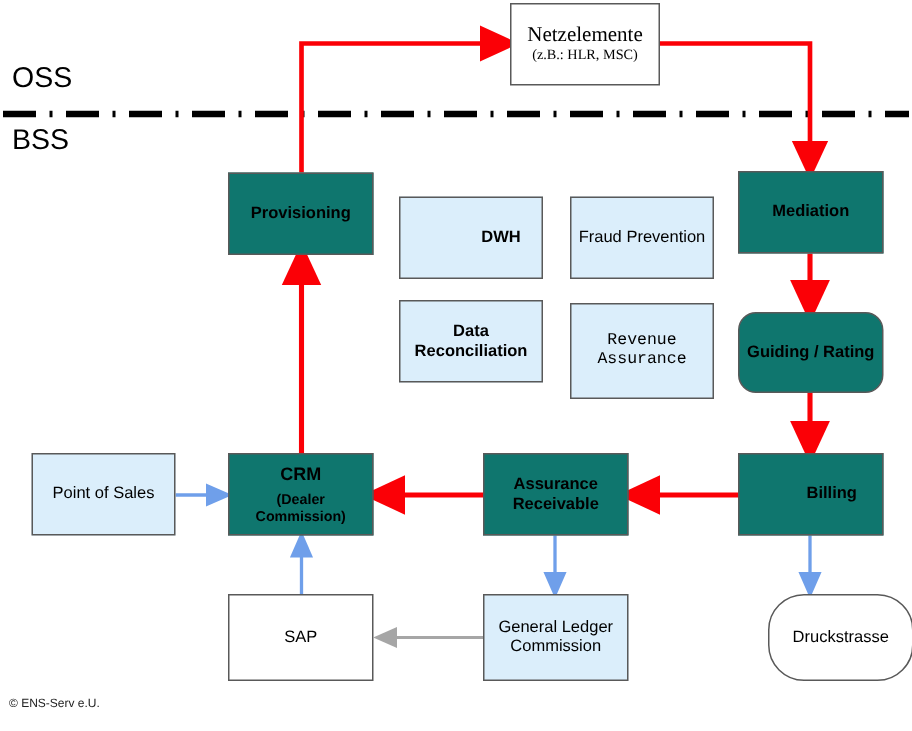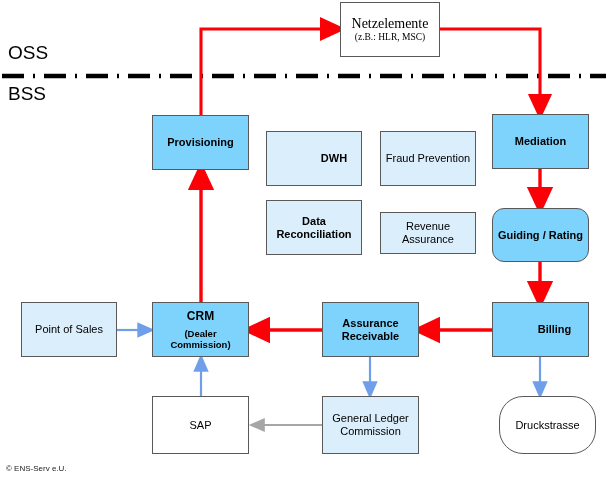--- a/index.html
+++ b/index.html
@@ -22,21 +22,21 @@
     align-items:center;
     justify-content:center;
     text-align:center;
     color:#000;
     line-height:1.18;
     z-index:5;
   }
   .node .t1{display:block;}
   .node .t2{display:block;}
 
-  .fill-pink{background:#7dd3fc;}
+  .fill-pink{background:#0f766e;}
   .fill-blue{background:#dbeefb;}
   .fill-white{background:#ffffff;}
 
   .bold{font-weight:bold;}
   .reg{font-weight:normal;}
 
   .lbl{
     position:absolute;
     color:#000;
     font-weight:normal;
@@ -111,21 +111,21 @@
 
   <div class="node fill-blue" style="left:380px;top:131px;width:96px;height:55px;">
     <span class="t1 reg" style="font-size:11px;">Fraud Prevention</span>
   </div>
 
   <div class="node fill-blue" style="left:266px;top:200px;width:96px;height:55px;">
     <span class="t1 bold" style="font-size:11px;">Data</span>
     <span class="t2 bold" style="font-size:11px;">Reconciliation</span>
   </div>
 
-  <div class="node fill-blue" style="left:380px;top:212px;width:96px;height:42px;">
+  <div class="node fill-blue" style="left:380px;top:202px;width:96px;height:64px;font-family:Liberation Mono, monospace;">
     <span class="t1 reg" style="font-size:11px;">Revenue</span>
     <span class="t2 reg" style="font-size:11px;">Assurance</span>
   </div>
 
   <div class="node fill-pink" style="left:492px;top:114px;width:97px;height:55px;">
     <span class="t1 bold" style="font-size:11px;">Mediation</span>
   </div>
 
   <div class="node fill-pink" style="left:492px;top:208px;width:97px;height:54px;border-radius:12px;">
     <span class="t1 bold" style="font-size:11px;">Guiding / Rating</span>
@@ -152,17 +152,17 @@
 
   <div class="node fill-white" style="left:152px;top:396px;width:97px;height:58px;">
     <span class="t1 reg" style="font-size:11px;">SAP</span>
   </div>
 
   <div class="node fill-blue" style="left:322px;top:396px;width:97px;height:58px;">
     <span class="t1 reg" style="font-size:11px;">General Ledger</span>
     <span class="t2 reg" style="font-size:11px;">Commission</span>
   </div>
 
-  <div class="node fill-white" style="left:499px;top:396px;width:97px;height:58px;border-radius:24px;">
+  <div class="node fill-white" style="left:512px;top:396px;width:97px;height:58px;border-radius:24px;">
     <span class="t1 reg" style="font-size:11px;">Druckstrasse</span>
   </div>
 
 </div>
 
 </body></html>

